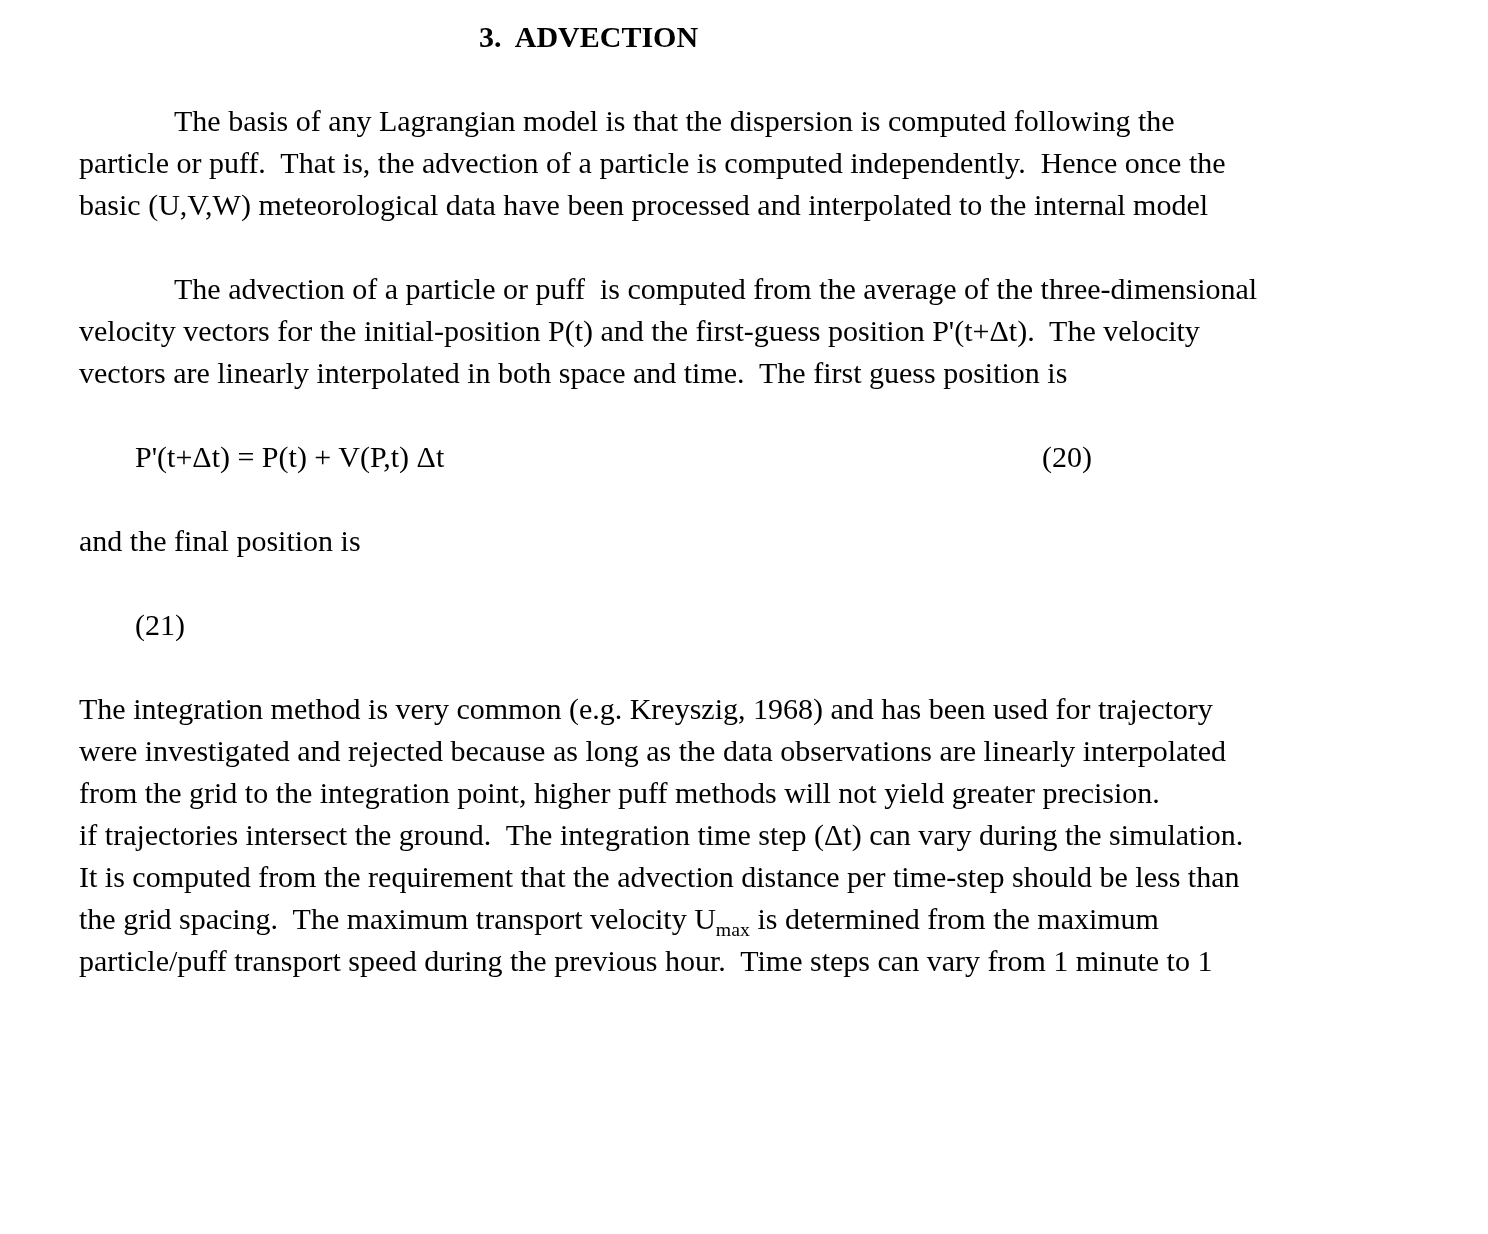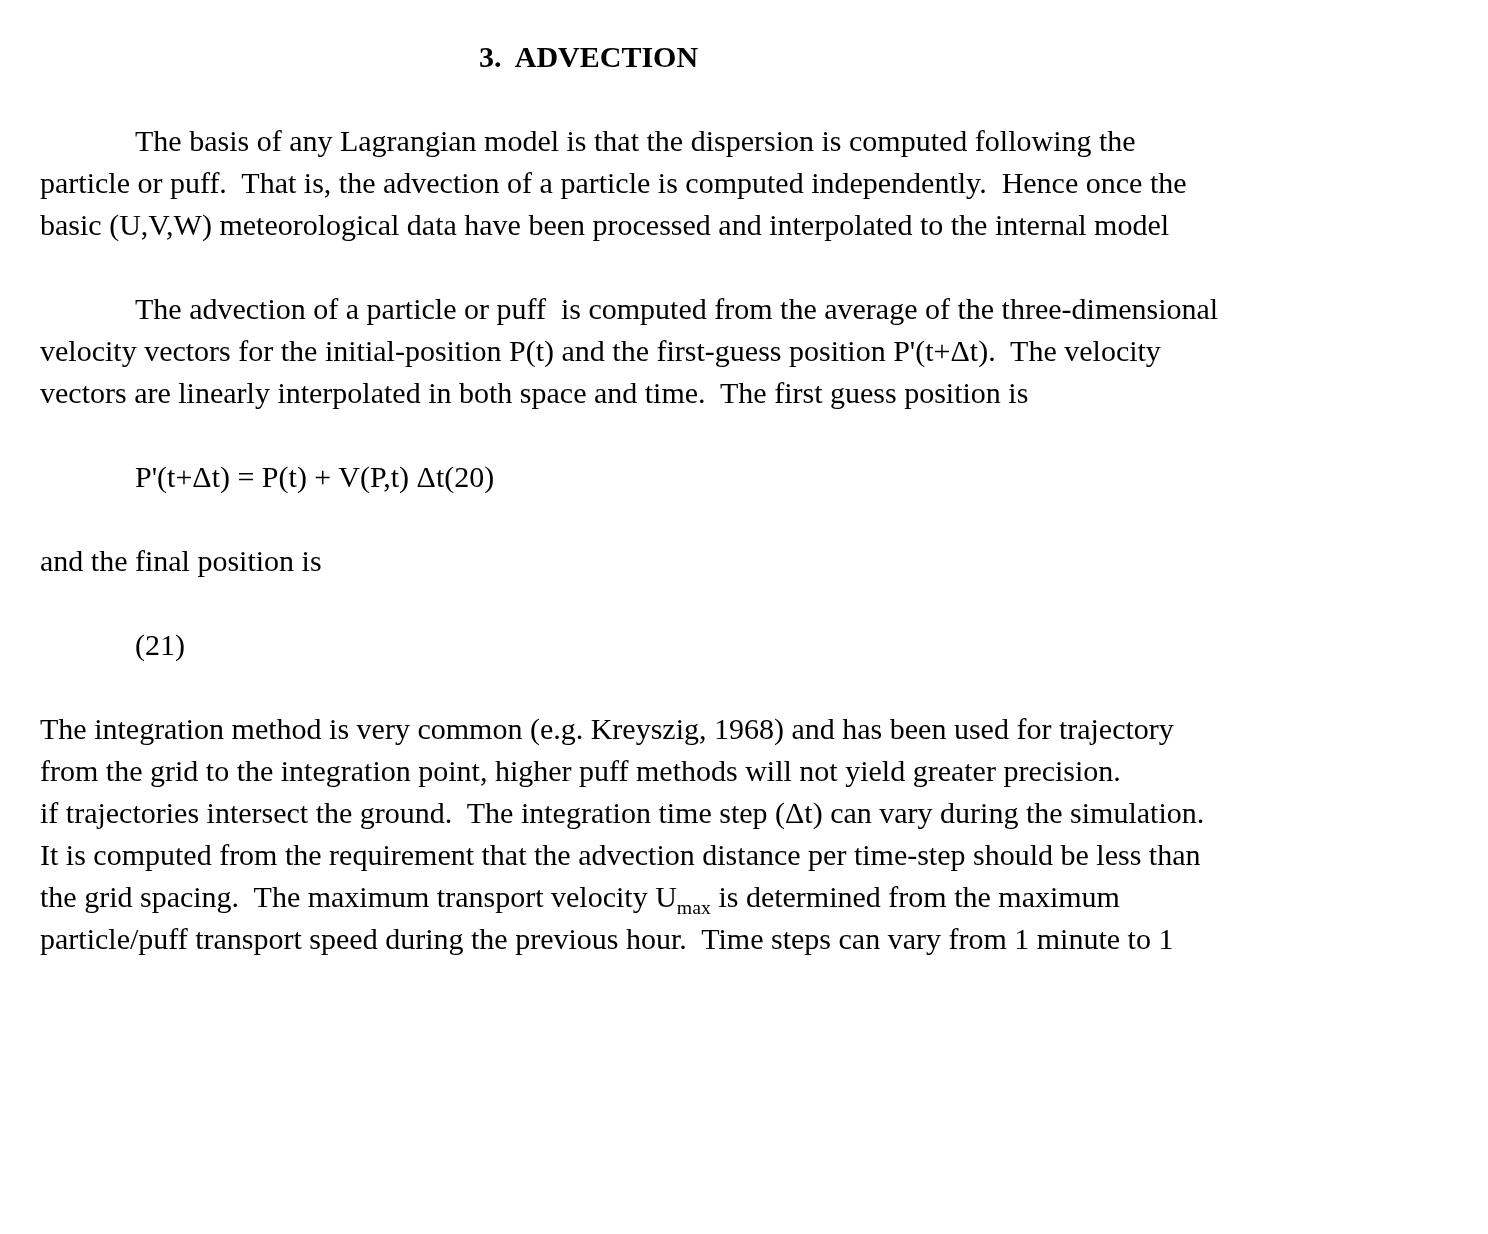--- a/index.html
+++ b/index.html
@@ -7,44 +7,45 @@
   body {
     width: 1488px;
     height: 1234px;
     overflow: hidden;
     color: #000000;
     font-family: "Liberation Serif", "DejaVu Serif", serif;
   }
   .page {
     width: 1180px;
     height: 1234px;
-    padding: 36px 43px 0 40px;
+    padding: 16px 43px 0 40px;
   }
   .title {
     font-size: 30px;
     font-weight: bold;
     line-height: 42px;
     text-align: center;
     white-space: pre;
     margin-bottom: 42px;
   }
   .para {
     font-size: 30px;
     line-height: 42px;
     margin-bottom: 42px;
   }
   .line {
     white-space: pre;
+    margin-left: 39px;
   }
   .indent {
     padding-left: 95px;
   }
   .eq-row {
     display: flex;
-    justify-content: flex-start;
+    justify-content: space-between;
     align-items: baseline;
     font-size: 30px;
     line-height: 42px;
     margin-bottom: 42px;
     padding-left: 95px;
     padding-right: 45px;
   }
   .eq-expr, .eq-num { white-space: pre; }
   sub.small-sub {
     font-size: 0.66em;
@@ -78,20 +79,21 @@
   <div class="para">
     <div class="line">and the final position is</div>
   </div>
 
   <div class="eq-row">
     <span class="eq-num">(21)</span>
   </div>
 
   <div class="para">
     <div class="line">The integration method is very common (e.g. Kreyszig, 1968) and has been used for trajectory</div>
+    <div class="line">were investigated and rejected because as long as the data observations are linearly interpolated</div>
     <div class="line">from the grid to the integration point, higher puff methods will not yield greater precision.</div>
     <div class="line">if trajectories intersect the ground.  The integration time step (Δt) can vary during the simulation.</div>
     <div class="line">It is computed from the requirement that the advection distance per time-step should be less than</div>
     <div class="line"><span>the grid spacing.  The maximum transport velocity U</span><sub class="small-sub">max</sub><span> is determined from the maximum</span></div>
     <div class="line">particle/puff transport speed during the previous hour.  Time steps can vary from 1 minute to 1</div>
   </div>
 
 </div>
 
 </body></html>

